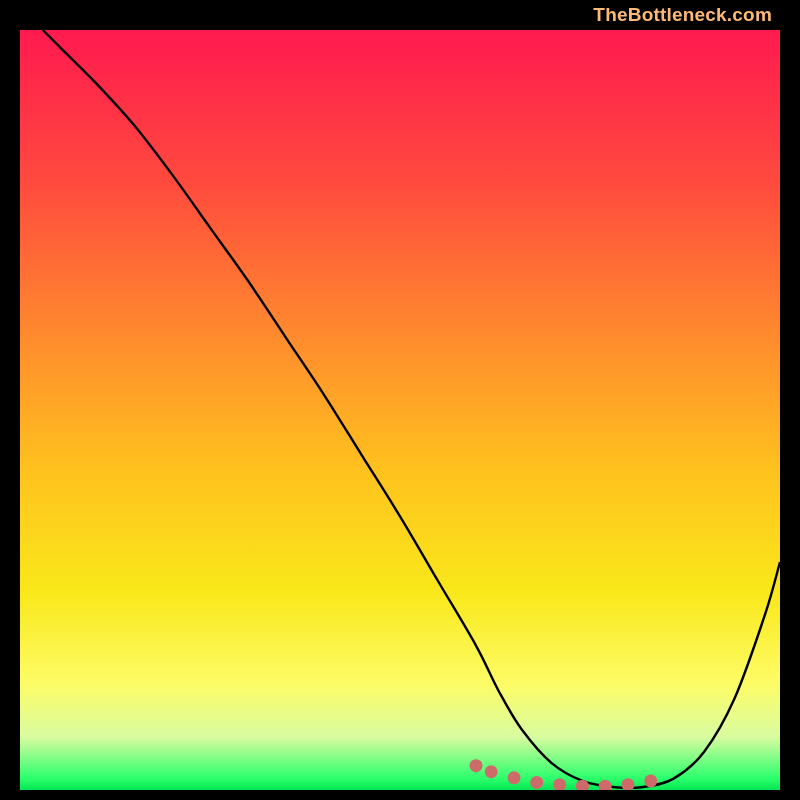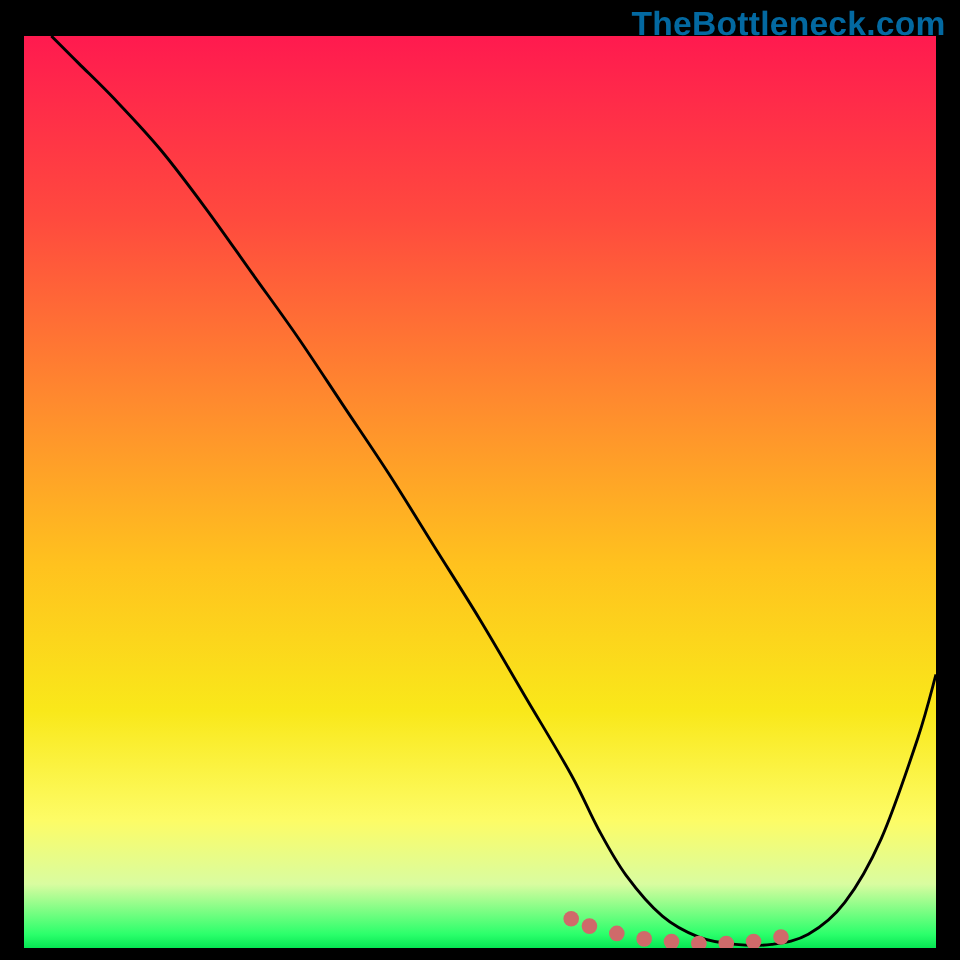--- a/index.html
+++ b/index.html
@@ -12,25 +12,25 @@
   }
   .frame {
     position: relative;
     width: 800px;
     height: 800px;
     background: #000;
   }
   .watermark {
     position: absolute;
     top: 4px;
-    right: 12px;
+    right: 28px;
     font-family: Arial, Helvetica, sans-serif;
-    font-size: 28px;
+    font-size: 19px;
     font-weight: 700;
-    color: #0369a1;
+    color: #fdba74;
     letter-spacing: 0.2px;
     user-select: none;
   }
   .plot {
     position: absolute;
     left: 20px;
     top: 30px;
     width: 760px;
     height: 760px;
   }

